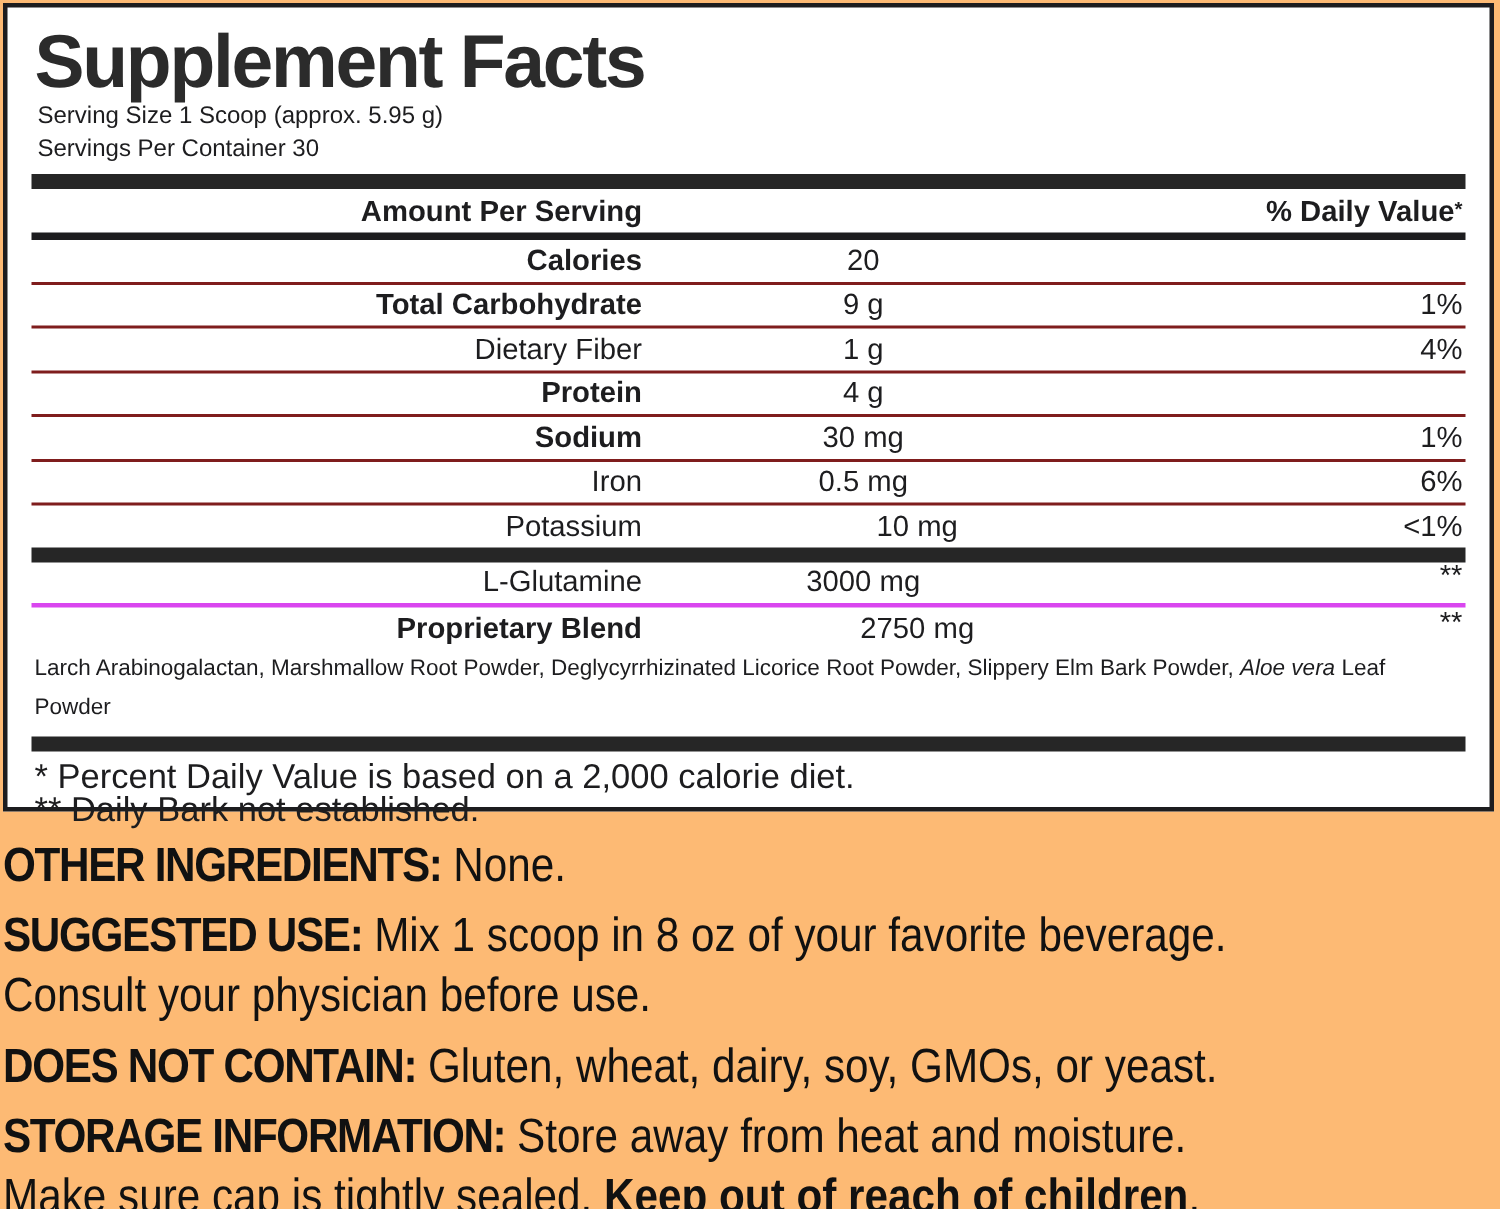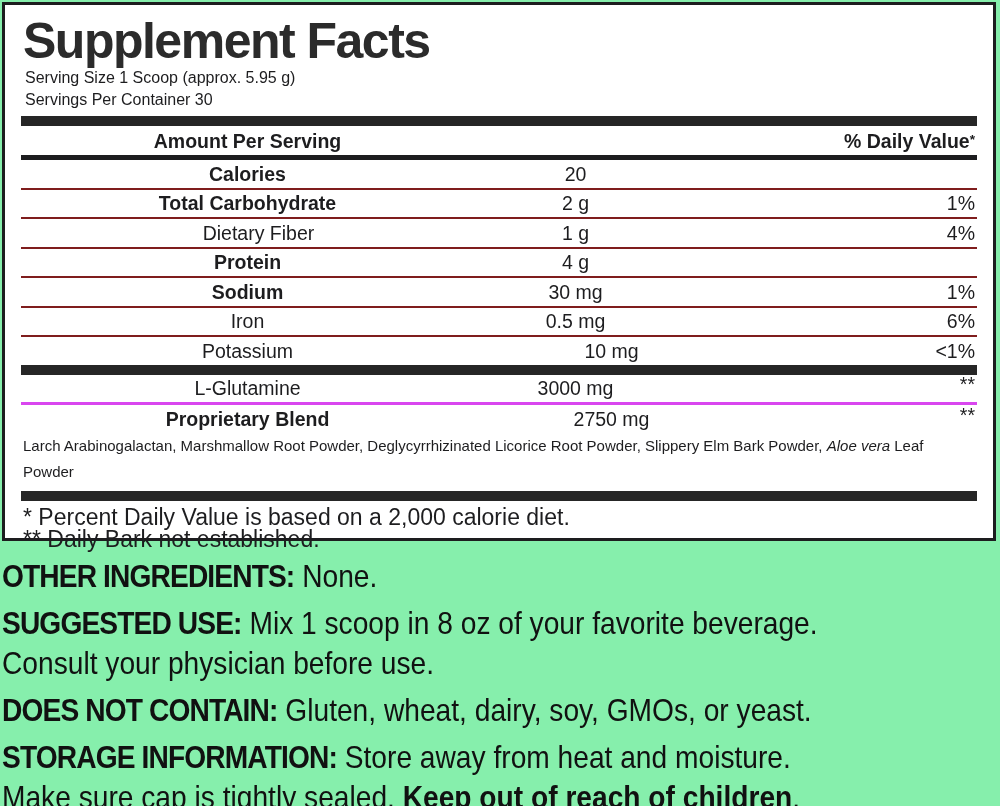--- a/index.html
+++ b/index.html
@@ -6,21 +6,21 @@
     margin: 0;
     padding: 0;
     background: #ffffff;
     font-family: "Liberation Sans", sans-serif;
     color: #1d1d1f;
   }
   #page {
     position: relative;
     width: 1000px;
     height: 806px;
-    background: #86efac;
+    background: #fdba74;
     overflow: hidden;
   }
 
   
   .sf-box {
     position: absolute;
     left: 2px;
     top: 2px;
     width: 994px;
     height: 539px;
@@ -52,21 +52,21 @@
 
   .sf-row {
     display: grid;
     grid-template-columns: 405px 295px 1fr;
     align-items: baseline;
     font-size: 19.5px;
     line-height: 23px;
     padding: 2.5px 2px 2px 2px;
     border-bottom: 2px solid #7f1d1d;
   }
-  .sf-row .name   { text-align: center; margin-left: 44px; }
+  .sf-row .name   { text-align: right; margin-left: 44px; }
   .sf-row .amt    { text-align: center; }
   .sf-row .dv     { text-align: right; }
   .sf-row .indent { padding-left: 22px; }
   .b { font-weight: bold; }
 
   .sf-row.header-row { border-bottom: 5px solid #1d1d1f; padding-top: 4px; }
   .sf-row.no-border  { border-bottom: none; gap: 36px; }
   .sf-row.mid-border { border-bottom: 3px solid #d946ef; }
 
   sup.star {
@@ -139,21 +139,21 @@
     </div>
 
     <div class="sf-row">
       <span class="name b">Calories</span>
       <span class="amt">20</span>
       <span class="dv"></span>
     </div>
 
     <div class="sf-row">
       <span class="name b">Total Carbohydrate</span>
-      <span class="amt">2 g</span>
+      <span class="amt">9 g</span>
       <span class="dv">1%</span>
     </div>
 
     <div class="sf-row">
       <span class="name indent">Dietary Fiber</span>
       <span class="amt">1 g</span>
       <span class="dv">4%</span>
     </div>
 
     <div class="sf-row">

